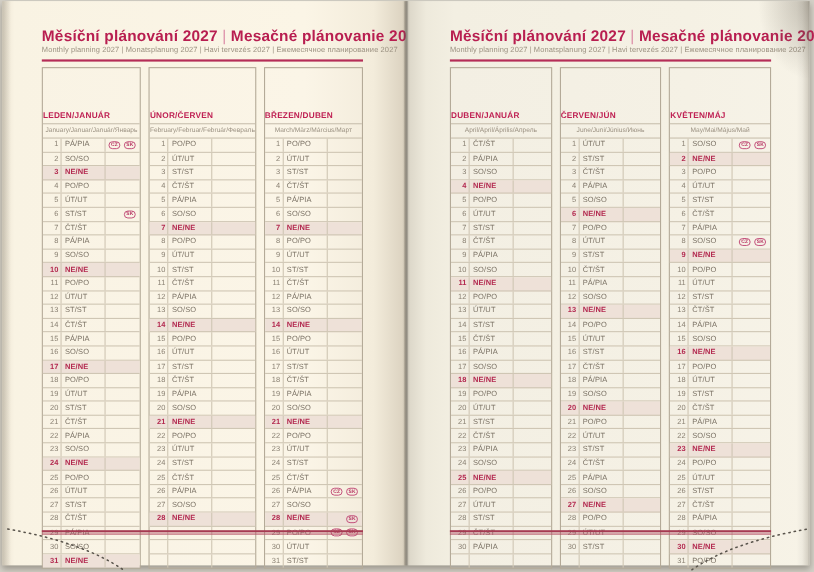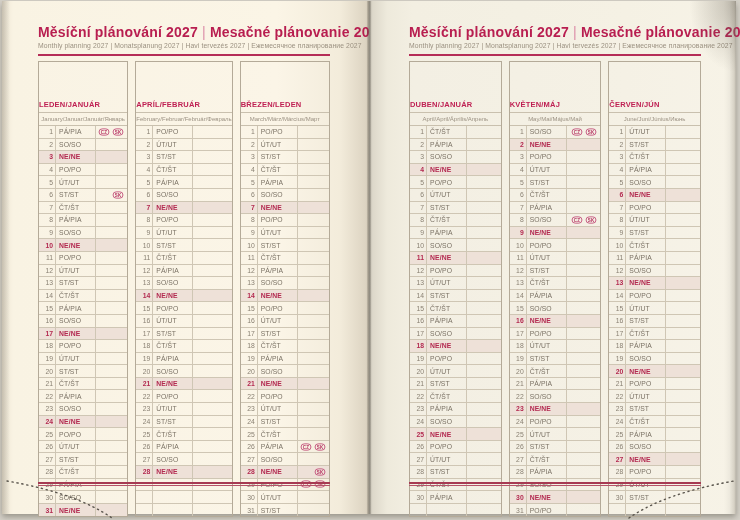--- a/index.html
+++ b/index.html
@@ -264,21 +264,21 @@
                 <div class="dname">SO/SO</div>
                 <div class="notes"></div>
               </div>
               <div class="day-row sunday">
                 <div class="num">31</div>
                 <div class="dname">NE/NE</div>
                 <div class="notes"></div>
               </div>
             </div>
             <div class="month">
-              <div class="m-title">APRÍL/FEBRUÁR</div>
+              <div class="m-title">ÚNOR/ČERVEN</div>
               <div class="m-sub">February/Februar/Február/Февраль</div>
               <div class="day-row">
                 <div class="num">1</div>
                 <div class="dname">PO/PO</div>
                 <div class="notes"></div>
               </div>
               <div class="day-row">
                 <div class="num">2</div>
                 <div class="dname">ÚT/UT</div>
                 <div class="notes"></div>
@@ -423,21 +423,21 @@
                 <div class="dname"></div>
                 <div class="notes"></div>
               </div>
               <div class="day-row empty">
                 <div class="num"></div>
                 <div class="dname"></div>
                 <div class="notes"></div>
               </div>
             </div>
             <div class="month">
-              <div class="m-title">BŘEZEN/LEDEN</div>
+              <div class="m-title">BŘEZEN/DUBEN</div>
               <div class="m-sub">March/März/Március/Март</div>
               <div class="day-row">
                 <div class="num">1</div>
                 <div class="dname">PO/PO</div>
                 <div class="notes"></div>
               </div>
               <div class="day-row">
                 <div class="num">2</div>
                 <div class="dname">ÚT/UT</div>
                 <div class="notes"></div>
@@ -763,20 +763,179 @@
                 <div class="dname">PÁ/PIA</div>
                 <div class="notes"></div>
               </div>
               <div class="day-row empty">
                 <div class="num"></div>
                 <div class="dname"></div>
                 <div class="notes"></div>
               </div>
             </div>
             <div class="month">
+              <div class="m-title">ČERVEN/JÚN</div>
+              <div class="m-sub">June/Juni/Június/Июнь</div>
+              <div class="day-row">
+                <div class="num">1</div>
+                <div class="dname">ÚT/UT</div>
+                <div class="notes"></div>
+              </div>
+              <div class="day-row">
+                <div class="num">2</div>
+                <div class="dname">ST/ST</div>
+                <div class="notes"></div>
+              </div>
+              <div class="day-row">
+                <div class="num">3</div>
+                <div class="dname">ČT/ŠT</div>
+                <div class="notes"></div>
+              </div>
+              <div class="day-row">
+                <div class="num">4</div>
+                <div class="dname">PÁ/PIA</div>
+                <div class="notes"></div>
+              </div>
+              <div class="day-row">
+                <div class="num">5</div>
+                <div class="dname">SO/SO</div>
+                <div class="notes"></div>
+              </div>
+              <div class="day-row sunday">
+                <div class="num">6</div>
+                <div class="dname">NE/NE</div>
+                <div class="notes"></div>
+              </div>
+              <div class="day-row">
+                <div class="num">7</div>
+                <div class="dname">PO/PO</div>
+                <div class="notes"></div>
+              </div>
+              <div class="day-row">
+                <div class="num">8</div>
+                <div class="dname">ÚT/UT</div>
+                <div class="notes"></div>
+              </div>
+              <div class="day-row">
+                <div class="num">9</div>
+                <div class="dname">ST/ST</div>
+                <div class="notes"></div>
+              </div>
+              <div class="day-row">
+                <div class="num">10</div>
+                <div class="dname">ČT/ŠT</div>
+                <div class="notes"></div>
+              </div>
+              <div class="day-row">
+                <div class="num">11</div>
+                <div class="dname">PÁ/PIA</div>
+                <div class="notes"></div>
+              </div>
+              <div class="day-row">
+                <div class="num">12</div>
+                <div class="dname">SO/SO</div>
+                <div class="notes"></div>
+              </div>
+              <div class="day-row sunday">
+                <div class="num">13</div>
+                <div class="dname">NE/NE</div>
+                <div class="notes"></div>
+              </div>
+              <div class="day-row">
+                <div class="num">14</div>
+                <div class="dname">PO/PO</div>
+                <div class="notes"></div>
+              </div>
+              <div class="day-row">
+                <div class="num">15</div>
+                <div class="dname">ÚT/UT</div>
+                <div class="notes"></div>
+              </div>
+              <div class="day-row">
+                <div class="num">16</div>
+                <div class="dname">ST/ST</div>
+                <div class="notes"></div>
+              </div>
+              <div class="day-row">
+                <div class="num">17</div>
+                <div class="dname">ČT/ŠT</div>
+                <div class="notes"></div>
+              </div>
+              <div class="day-row">
+                <div class="num">18</div>
+                <div class="dname">PÁ/PIA</div>
+                <div class="notes"></div>
+              </div>
+              <div class="day-row">
+                <div class="num">19</div>
+                <div class="dname">SO/SO</div>
+                <div class="notes"></div>
+              </div>
+              <div class="day-row sunday">
+                <div class="num">20</div>
+                <div class="dname">NE/NE</div>
+                <div class="notes"></div>
+              </div>
+              <div class="day-row">
+                <div class="num">21</div>
+                <div class="dname">PO/PO</div>
+                <div class="notes"></div>
+              </div>
+              <div class="day-row">
+                <div class="num">22</div>
+                <div class="dname">ÚT/UT</div>
+                <div class="notes"></div>
+              </div>
+              <div class="day-row">
+                <div class="num">23</div>
+                <div class="dname">ST/ST</div>
+                <div class="notes"></div>
+              </div>
+              <div class="day-row">
+                <div class="num">24</div>
+                <div class="dname">ČT/ŠT</div>
+                <div class="notes"></div>
+              </div>
+              <div class="day-row">
+                <div class="num">25</div>
+                <div class="dname">PÁ/PIA</div>
+                <div class="notes"></div>
+              </div>
+              <div class="day-row">
+                <div class="num">26</div>
+                <div class="dname">SO/SO</div>
+                <div class="notes"></div>
+              </div>
+              <div class="day-row sunday">
+                <div class="num">27</div>
+                <div class="dname">NE/NE</div>
+                <div class="notes"></div>
+              </div>
+              <div class="day-row">
+                <div class="num">28</div>
+                <div class="dname">PO/PO</div>
+                <div class="notes"></div>
+              </div>
+              <div class="day-row">
+                <div class="num">29</div>
+                <div class="dname">ÚT/UT</div>
+                <div class="notes"></div>
+              </div>
+              <div class="day-row">
+                <div class="num">30</div>
+                <div class="dname">ST/ST</div>
+                <div class="notes"></div>
+              </div>
+              <div class="day-row empty">
+                <div class="num"></div>
+                <div class="dname"></div>
+                <div class="notes"></div>
+              </div>
+            </div>
+            <div class="month">
               <div class="m-title">KVĚTEN/MÁJ</div>
               <div class="m-sub">May/Mai/Május/Май</div>
               <div class="day-row">
                 <div class="num">1</div>
                 <div class="dname">SO/SO</div>
                 <div class="notes">
                   <div class="badge">CZ</div>
                   <div class="badge">SK</div>
                 </div>
               </div>
@@ -924,179 +1083,20 @@
                 <div class="notes"></div>
               </div>
               <div class="day-row sunday">
                 <div class="num">30</div>
                 <div class="dname">NE/NE</div>
                 <div class="notes"></div>
               </div>
               <div class="day-row">
                 <div class="num">31</div>
                 <div class="dname">PO/PO</div>
-                <div class="notes"></div>
-              </div>
-            </div>
-            <div class="month">
-              <div class="m-title">ČERVEN/JÚN</div>
-              <div class="m-sub">June/Juni/Június/Июнь</div>
-              <div class="day-row">
-                <div class="num">1</div>
-                <div class="dname">ÚT/UT</div>
-                <div class="notes"></div>
-              </div>
-              <div class="day-row">
-                <div class="num">2</div>
-                <div class="dname">ST/ST</div>
-                <div class="notes"></div>
-              </div>
-              <div class="day-row">
-                <div class="num">3</div>
-                <div class="dname">ČT/ŠT</div>
-                <div class="notes"></div>
-              </div>
-              <div class="day-row">
-                <div class="num">4</div>
-                <div class="dname">PÁ/PIA</div>
-                <div class="notes"></div>
-              </div>
-              <div class="day-row">
-                <div class="num">5</div>
-                <div class="dname">SO/SO</div>
-                <div class="notes"></div>
-              </div>
-              <div class="day-row sunday">
-                <div class="num">6</div>
-                <div class="dname">NE/NE</div>
-                <div class="notes"></div>
-              </div>
-              <div class="day-row">
-                <div class="num">7</div>
-                <div class="dname">PO/PO</div>
-                <div class="notes"></div>
-              </div>
-              <div class="day-row">
-                <div class="num">8</div>
-                <div class="dname">ÚT/UT</div>
-                <div class="notes"></div>
-              </div>
-              <div class="day-row">
-                <div class="num">9</div>
-                <div class="dname">ST/ST</div>
-                <div class="notes"></div>
-              </div>
-              <div class="day-row">
-                <div class="num">10</div>
-                <div class="dname">ČT/ŠT</div>
-                <div class="notes"></div>
-              </div>
-              <div class="day-row">
-                <div class="num">11</div>
-                <div class="dname">PÁ/PIA</div>
-                <div class="notes"></div>
-              </div>
-              <div class="day-row">
-                <div class="num">12</div>
-                <div class="dname">SO/SO</div>
-                <div class="notes"></div>
-              </div>
-              <div class="day-row sunday">
-                <div class="num">13</div>
-                <div class="dname">NE/NE</div>
-                <div class="notes"></div>
-              </div>
-              <div class="day-row">
-                <div class="num">14</div>
-                <div class="dname">PO/PO</div>
-                <div class="notes"></div>
-              </div>
-              <div class="day-row">
-                <div class="num">15</div>
-                <div class="dname">ÚT/UT</div>
-                <div class="notes"></div>
-              </div>
-              <div class="day-row">
-                <div class="num">16</div>
-                <div class="dname">ST/ST</div>
-                <div class="notes"></div>
-              </div>
-              <div class="day-row">
-                <div class="num">17</div>
-                <div class="dname">ČT/ŠT</div>
-                <div class="notes"></div>
-              </div>
-              <div class="day-row">
-                <div class="num">18</div>
-                <div class="dname">PÁ/PIA</div>
-                <div class="notes"></div>
-              </div>
-              <div class="day-row">
-                <div class="num">19</div>
-                <div class="dname">SO/SO</div>
-                <div class="notes"></div>
-              </div>
-              <div class="day-row sunday">
-                <div class="num">20</div>
-                <div class="dname">NE/NE</div>
-                <div class="notes"></div>
-              </div>
-              <div class="day-row">
-                <div class="num">21</div>
-                <div class="dname">PO/PO</div>
-                <div class="notes"></div>
-              </div>
-              <div class="day-row">
-                <div class="num">22</div>
-                <div class="dname">ÚT/UT</div>
-                <div class="notes"></div>
-              </div>
-              <div class="day-row">
-                <div class="num">23</div>
-                <div class="dname">ST/ST</div>
-                <div class="notes"></div>
-              </div>
-              <div class="day-row">
-                <div class="num">24</div>
-                <div class="dname">ČT/ŠT</div>
-                <div class="notes"></div>
-              </div>
-              <div class="day-row">
-                <div class="num">25</div>
-                <div class="dname">PÁ/PIA</div>
-                <div class="notes"></div>
-              </div>
-              <div class="day-row">
-                <div class="num">26</div>
-                <div class="dname">SO/SO</div>
-                <div class="notes"></div>
-              </div>
-              <div class="day-row sunday">
-                <div class="num">27</div>
-                <div class="dname">NE/NE</div>
-                <div class="notes"></div>
-              </div>
-              <div class="day-row">
-                <div class="num">28</div>
-                <div class="dname">PO/PO</div>
-                <div class="notes"></div>
-              </div>
-              <div class="day-row">
-                <div class="num">29</div>
-                <div class="dname">ÚT/UT</div>
-                <div class="notes"></div>
-              </div>
-              <div class="day-row">
-                <div class="num">30</div>
-                <div class="dname">ST/ST</div>
-                <div class="notes"></div>
-              </div>
-              <div class="day-row empty">
-                <div class="num"></div>
-                <div class="dname"></div>
                 <div class="notes"></div>
               </div>
             </div>
           </div>
         <div class="dbl-line"></div>
       </div>
       <div class="edge-right"></div>
       <div class="corner-shade"></div>
     </section>
 

